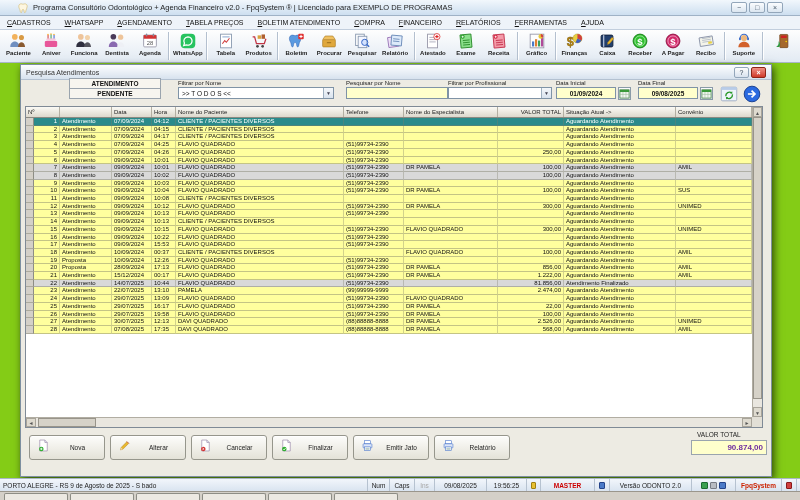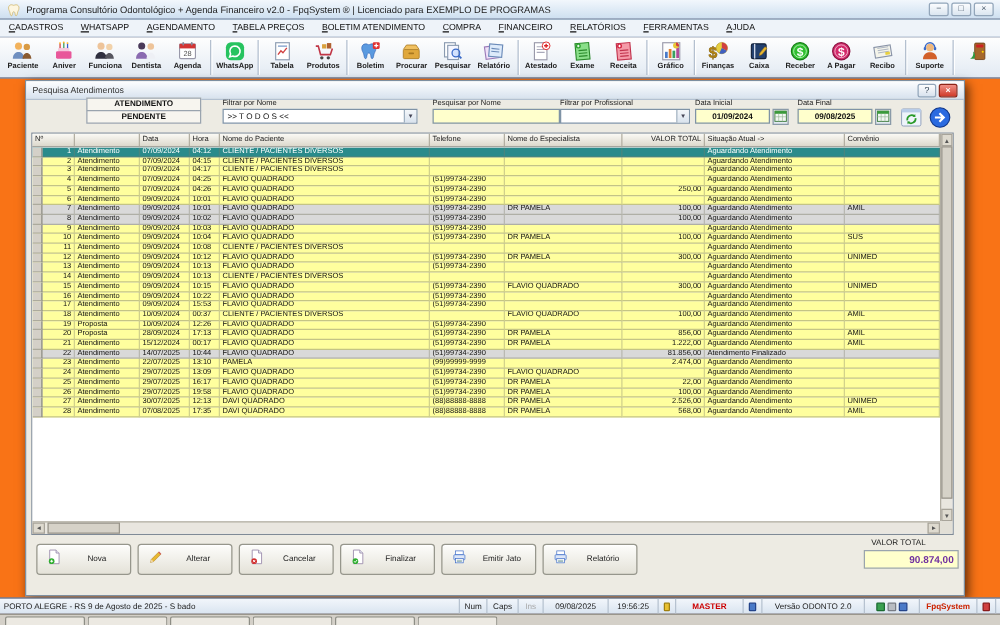--- a/index.html
+++ b/index.html
@@ -2,40 +2,40 @@
 <html><head>
 <meta charset="utf-8">
 <style>
   *{margin:0;padding:0;box-sizing:border-box}
   html,body{width:800px;height:500px;overflow:hidden}
   body{font-family:"Liberation Sans",sans-serif;background:#05052c}
   .screen{position:relative;width:800px;height:500px;background:#05052c;overflow:hidden}
 
   
   .titlebar{height:16px;background:linear-gradient(#f2f7fc,#cddff0);border-bottom:1px solid #9fb2c6;
-    display:flex;align-items:center;padding:0 5px;font-size:7.5px;color:#222}
+    display:flex;align-items:center;padding:0 17px;font-size:7.5px;color:#222}
   .titlebar .ticon{width:12px;height:12px;margin-right:4px;flex:0 0 auto}
   .titlebar .ticon svg{width:12px;height:12px}
   .title-text{flex:1;white-space:nowrap;overflow:hidden}
   .win-controls{display:flex;gap:2px}
   .wc{width:16px;height:11px;border:1px solid #93a6ba;border-radius:2px;background:linear-gradient(#fbfcfe,#dbe6f0);
     font-size:7px;line-height:9px;text-align:center;color:#456}
   .menubar{height:14px;background:#eef3f9;border-bottom:1px solid #c2cedd;display:flex;align-items:center;font-size:7px;color:#111}
   .menu-item{padding:0 7px;white-space:nowrap}
   .menu-item::first-letter{text-decoration:underline}
   .toolbar{height:33px;background:linear-gradient(#fefefe,#e2eaf3);border-bottom:1px solid #a9b7c6;
     display:flex;align-items:stretch;padding:0 2px}
   .tb-btn{width:33px;display:flex;flex-direction:column;align-items:center;justify-content:flex-start;padding-top:1px}
   .tb-ico{height:20px}
   .tb-ico svg{width:20px;height:20px}
   .tb-lbl{font-size:6px;font-weight:bold;color:#222;white-space:nowrap;margin-top:-1px}
   .tb-sep{width:1px;background:#b4c0cf;box-shadow:1px 0 0 #fff;margin:2px 2px}
 
   
-  .mdi{position:absolute;left:0;right:0;top:63px;bottom:22px;background:#f97316}
+  .mdi{position:absolute;left:0;right:0;top:63px;bottom:22px;background:#84cc16}
   .pwin{position:absolute;left:20px;top:1px;width:752px;height:413px;background:#edebe3;
     border:1px solid #7d8fa0;border:1px solid #7d8fa0;box-shadow:2px 3px 8px rgba(0,0,0,.65)}
   .pwin-title{height:15px;background:linear-gradient(#fdfeff,#d7e2ee);border-bottom:1px solid #b3c1d1;
     display:flex;align-items:center;padding:0 5px;font-size:7px;color:#333}
   .pwin-title .pt{flex:1}
   .pw-btn{width:15px;height:11px;border-radius:2px;font-size:7px;line-height:10px;text-align:center;margin-left:2px}
   .pw-help{background:linear-gradient(#fdfdfd,#d8e2ee);border:1px solid #93a6ba;color:#345}
   .pw-close{background:linear-gradient(#f09086,#cf3a2a);border:1px solid #8d2417;color:#fff;font-weight:bold}
 
   

